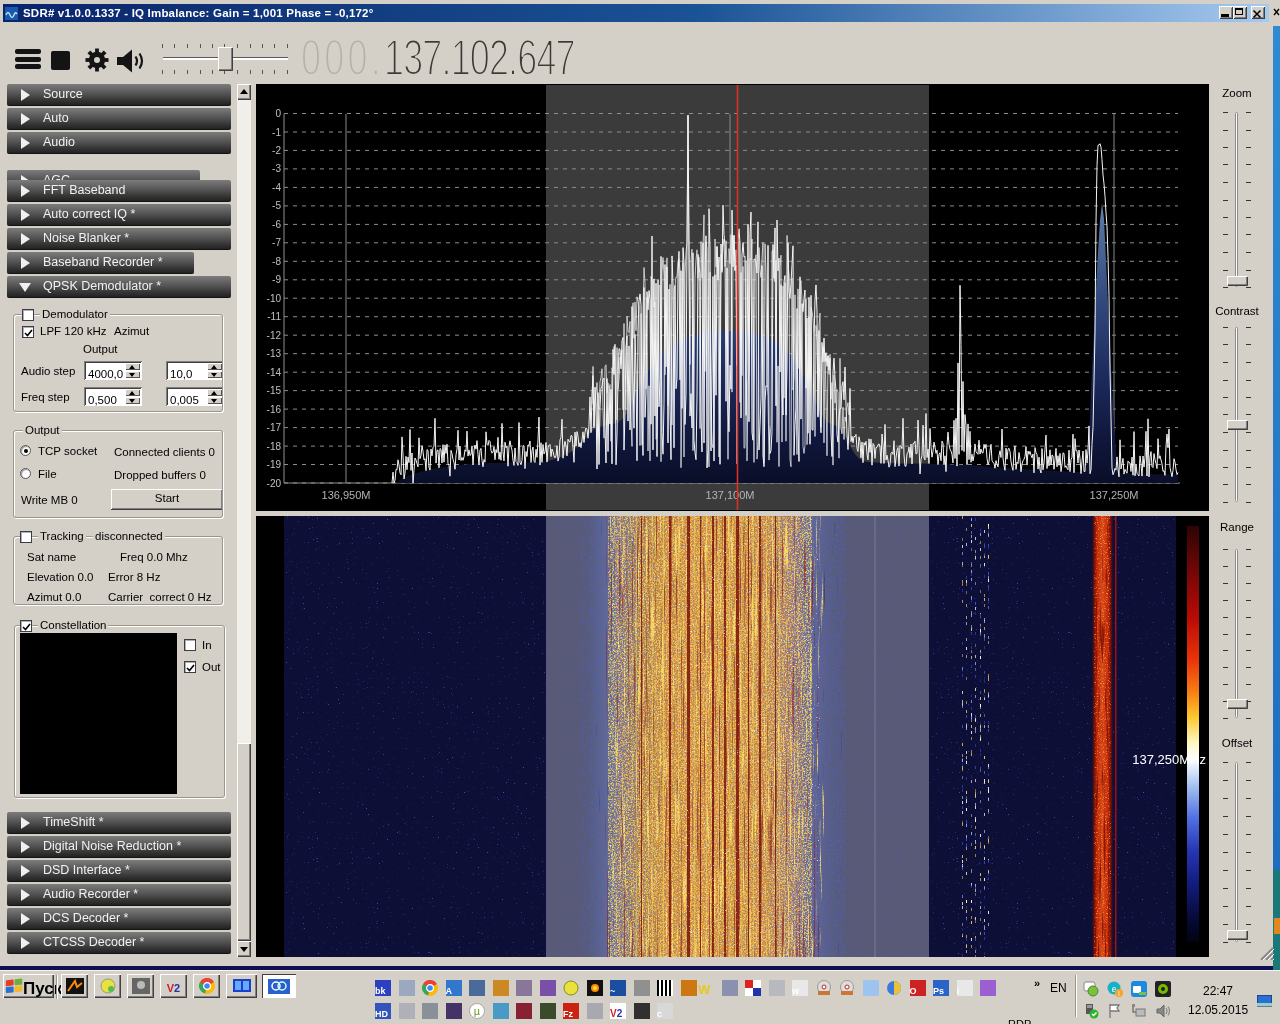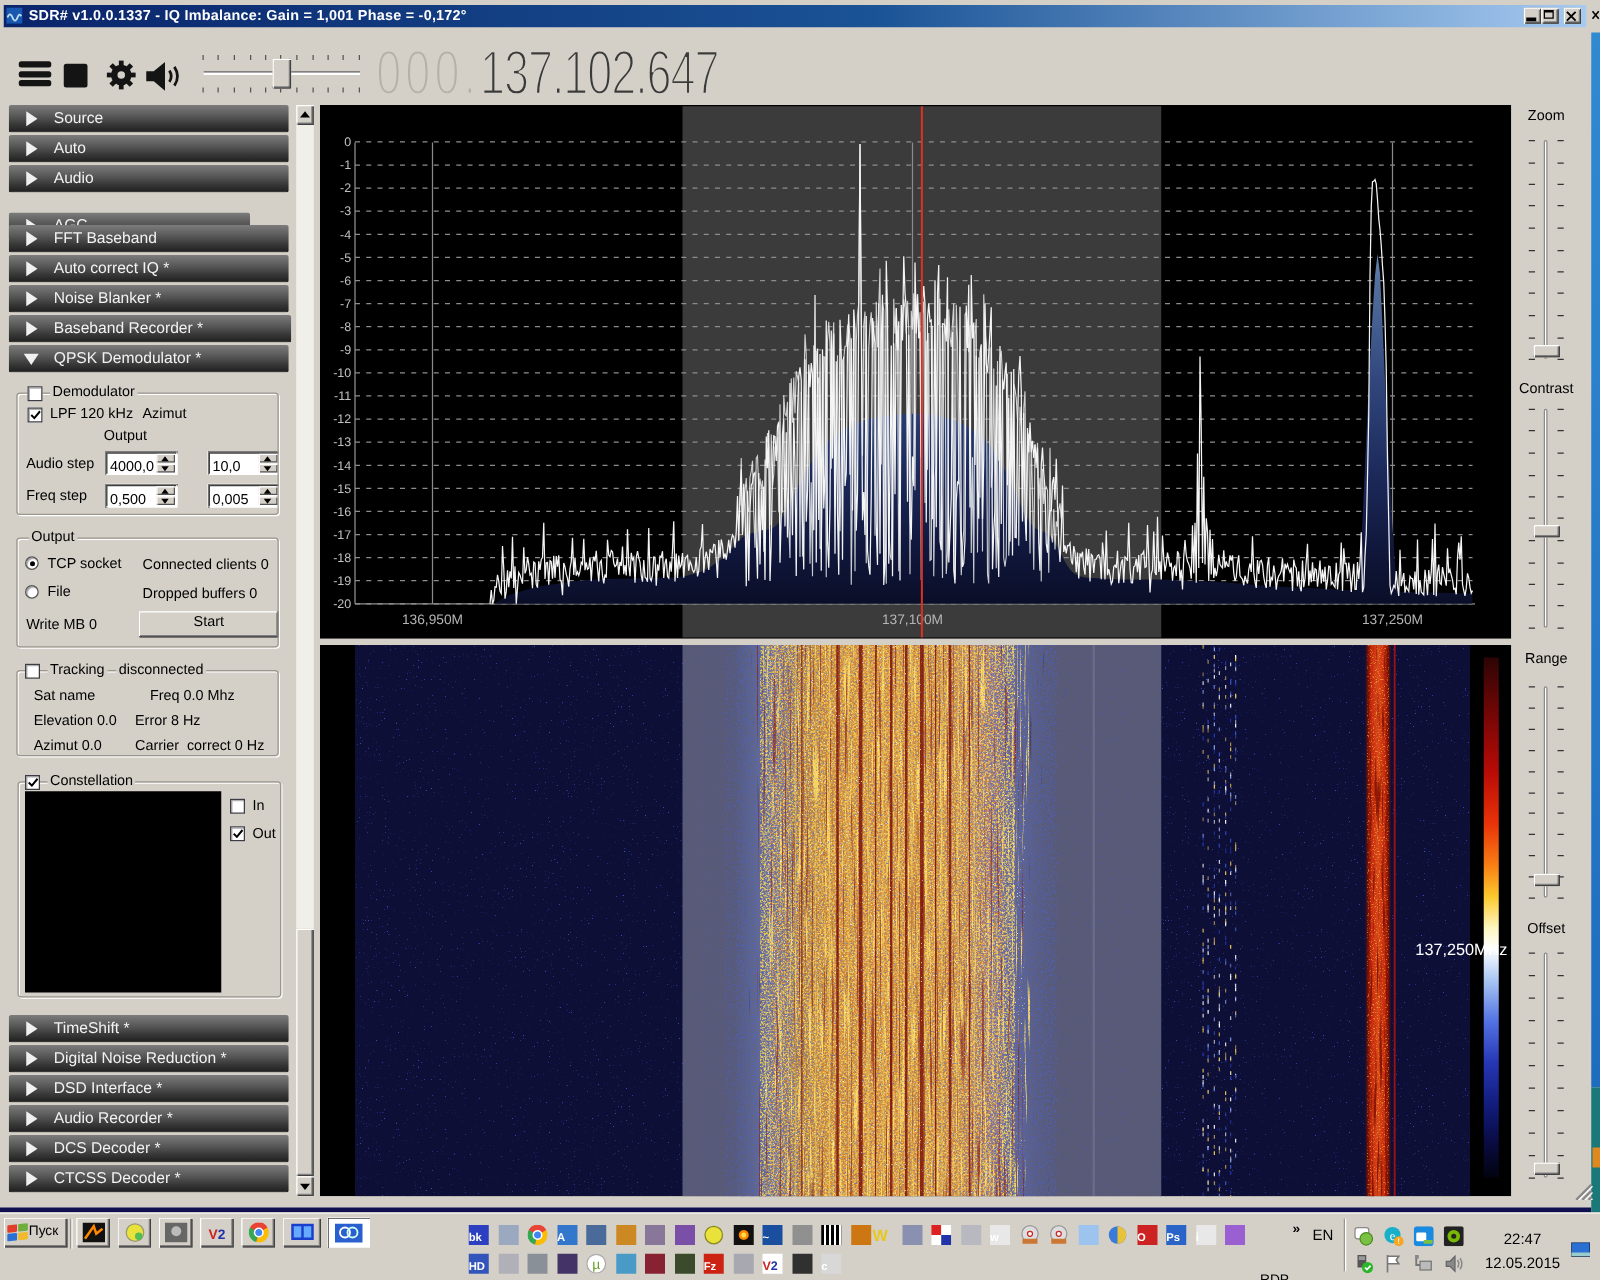--- a/index.html
+++ b/index.html
@@ -57,21 +57,21 @@
 .vtrack{position:absolute;width:3px;background:#fff;border:1px solid #8a8a8a;border-radius:2px}
 .tick{position:absolute;width:5px;height:1px;background:#333}
 .vthumb{position:absolute;width:21px;height:10px;background:#d4d0c8;
  box-shadow:inset 1px 1px 0 #fff,inset -1px -1px 0 #404040,inset -2px -2px 0 #808080;border-radius:1px}
 #botline{position:absolute;left:0px;top:966px;width:1280px;height:4px;background:#101050}
 #taskbar{position:absolute;left:0;top:0;width:0;height:0}
 #taskbarbg{position:absolute;left:0;top:970px;width:1280px;height:54px;background:#d4d0c8;border-top:1px solid #f5f3ee}
 #startbtn{position:absolute;left:3px;top:974px;width:51px;height:24px;background:#d4d0c8;
  box-shadow:inset 1px 1px 0 #fff,inset -1px -1px 0 #404040,inset -2px -2px 0 #808080}
 #startbtn svg{position:absolute;left:2px;top:2px}
-#startbtn span{position:absolute;left:20px;top:5px;font-weight:normal;font-size:11px}
+#startbtn span{position:absolute;left:20px;top:5px;font-weight:bold;font-size:17px}
 .qlb{position:absolute;height:24px;background:#d4d0c8;box-shadow:inset 1px 1px 0 #fff,inset -1px -1px 0 #404040,inset -2px -2px 0 #808080;text-align:center;padding-top:4px}
 .qlb.pressed{background:#fff;box-shadow:inset 1px 1px 0 #404040,inset -1px -1px 0 #fff}
 .ti{position:absolute;width:16px;height:16px}
 .tb-sep{position:absolute;top:975px;width:2px;height:24px;border-left:1px solid #9a968e;border-right:1px solid #fff}
 .tbtxt{position:absolute;font-size:11px;color:#000}
 #rsliver{position:absolute;left:1273px;top:0;width:7px;height:970px;background:#d4d0c8}
 </style></head>
 <body>
 
 <div id="titlebar">
@@ -166,21 +166,21 @@
     <span class="htxt">FFT Baseband</span>
   </div>
 <div class="hdr" style="left:7px;top:204px;width:224px">
     <span class="tri"></span>
     <span class="htxt">Auto correct IQ *</span>
   </div>
 <div class="hdr" style="left:7px;top:228px;width:224px">
     <span class="tri"></span>
     <span class="htxt">Noise Blanker *</span>
   </div>
-<div class="hdr" style="left:7px;top:252px;width:226px">
+<div class="hdr" style="left:7px;top:252px;width:187px">
     <span class="tri"></span>
     <span class="htxt">Baseband Recorder *</span>
   </div>
 <div class="hdr" style="left:7px;top:276px;width:224px">
     <span class="tri down"></span>
     <span class="htxt">QPSK Demodulator *</span>
   </div>
 <div class="hdr" style="left:7px;top:812px;width:224px">
     <span class="tri"></span>
     <span class="htxt">TimeShift *</span>

